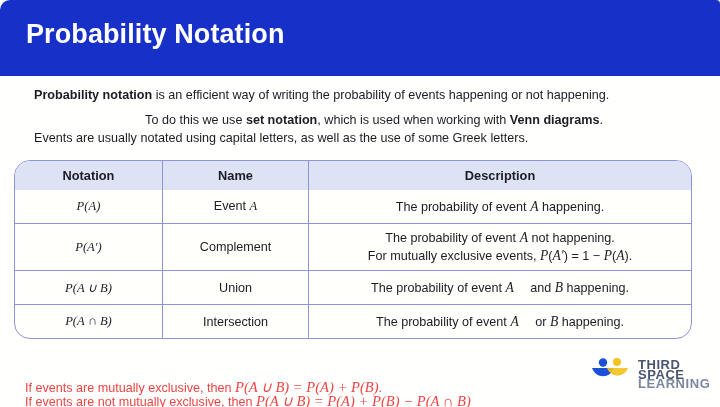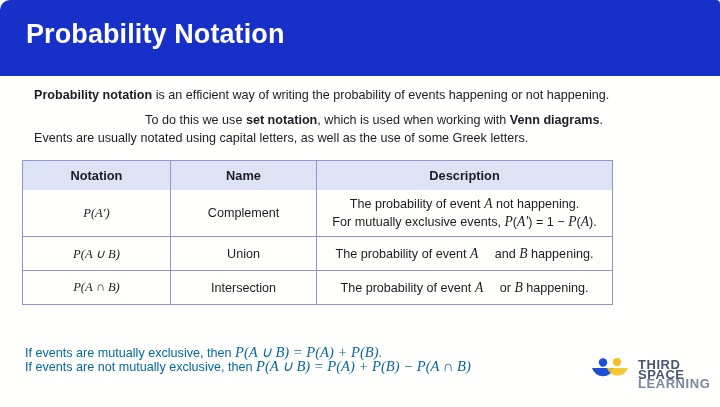--- a/index.html
+++ b/index.html
@@ -48,27 +48,27 @@
     line-height: 18px;
     margin-left: 9px;
   }
   .intro p { margin: 0 0 7px 0; }
   .intro p.tight { margin-bottom: 0; text-align: center; }
   .intro b { font-weight: bold; }
 
   
   .nt-table {
     position: absolute;
-    left: 22px;
+    left: 14px;
     top: 160px;
-    width: 591px;
+    width: 678px;
     border-collapse: separate;
     border-spacing: 0;
     border: 1.3px solid #8e94d6;
-    border-radius: 0;
+    border-radius: 16px;
     overflow: hidden;
     background: #fffffc;
     table-layout: fixed;
   }
   .nt-table th, .nt-table td {
     border-bottom: 1.3px solid #8e94d6;
     border-right: 1.3px solid #8e94d6;
     text-align: center;
     vertical-align: middle;
     color: #1c1c24;
@@ -102,23 +102,24 @@
   .desc .mathin {
     font-family: "Liberation Serif", serif;
     font-style: italic;
     font-size: 13.6px;
   }
 
   
   .footline {
     position: absolute;
     left: 25px;
-    color: #0369a1;
+    color: #ef4444;
     font-size: 12.6px;
     white-space: nowrap;
+    margin-top: 35px;
   }
   .footline .mathin {
     font-family: "Liberation Serif", serif;
     font-style: italic;
     font-size: 14.6px;
   }
   #foot0 { top: 343px; }
   #foot1 { top: 357px; }
 
   
@@ -164,20 +165,29 @@
   <table class="nt-table">
     <thead>
       <tr>
         <th class="col-notation">Notation</th>
         <th class="col-name">Name</th>
         <th>Description</th>
       </tr>
     </thead>
     <tbody>
 
+      <tr>
+        <td class="math">P(A)</td>
+        <td>
+          <span>Event <span class="mathin" style="font-family:'Liberation Serif',serif;font-style:italic;">A</span></span>
+        </td>
+        <td class="desc">
+          <span>The probability of event <span class="mathin">A</span> happening.</span>
+        </td>
+      </tr>
 
       <tr class="tall">
         <td class="math">P(A′)</td>
         <td>Complement</td>
         <td class="desc">
           <div>The probability of event <span class="mathin">A</span> not happening.</div>
           <div>For mutually exclusive events, <span class="mathin">P</span>(<span class="mathin">A</span><span class="mathin">′</span>) = 1 − <span class="mathin">P</span>(<span class="mathin">A</span>).</div>
         </td>
       </tr>
 

